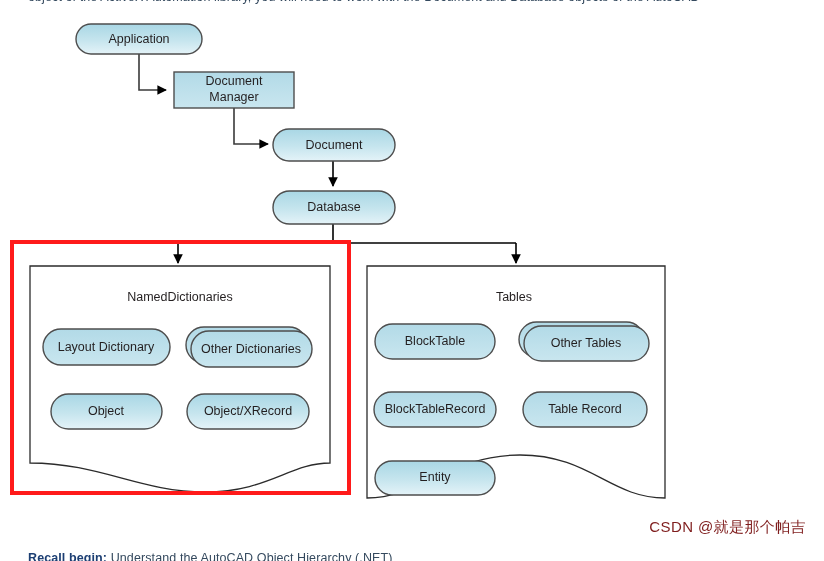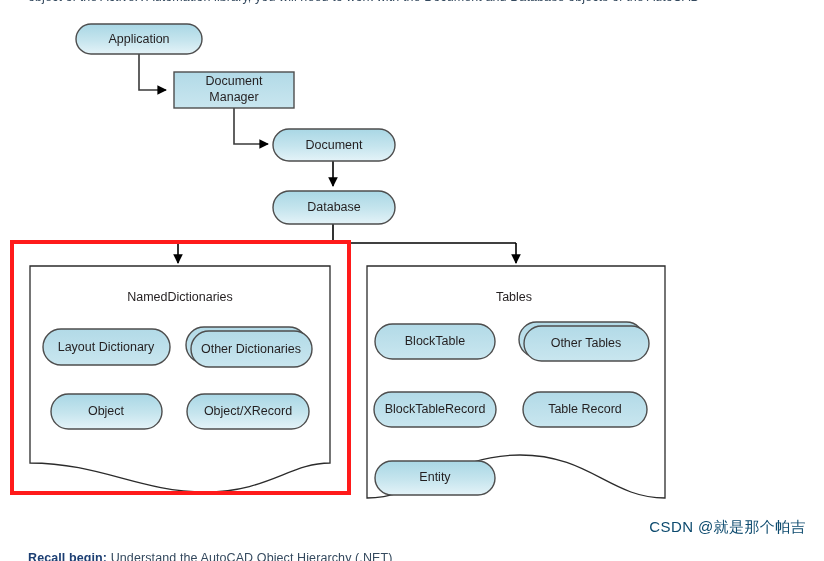--- a/index.html
+++ b/index.html
@@ -69,21 +69,21 @@
     dominant-baseline: middle;
   }
 
   
   #watermark {
     position: absolute;
     right: 18px;
     top: 518px;
     font-family: "Liberation Sans", sans-serif;
     font-size: 15px;
-    color: #0c4a6e;
+    color: #7f1d1d;
     white-space: nowrap;
     letter-spacing: 0.4px;
   }
 </style>
 </head>
 <body>
 
 <div id="page">
 
   <div class="body-line" id="top-text">object of the ActiveX Automation library, you will need to work with the Document and Database objects of the AutoCAD</div>

